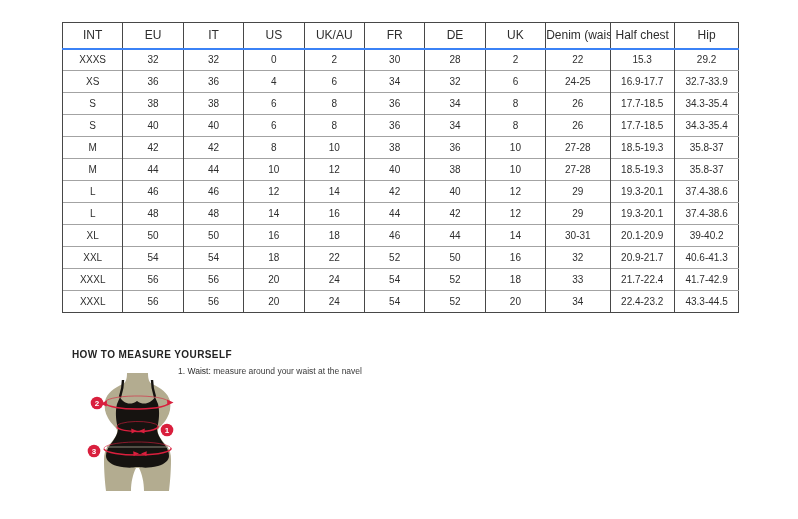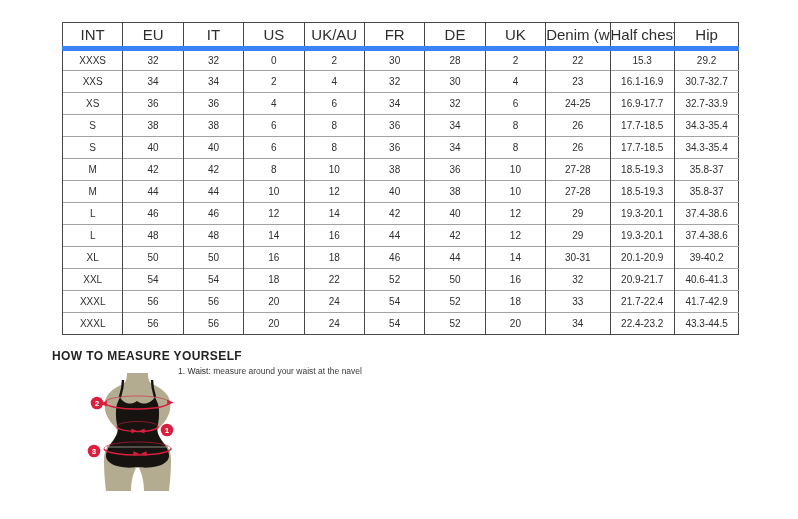--- a/index.html
+++ b/index.html
@@ -14,33 +14,33 @@
   table.size-chart {
     width:100%; border-collapse:collapse; table-layout:fixed;
     border:1px solid #474747;
   }
   table.size-chart th, table.size-chart td {
     text-align:center; vertical-align:middle;
     color:#2e2e2e; white-space:nowrap; overflow:hidden;
     border-left:1px solid #474747;
   }
   table.size-chart th {
-    height:26px; font-size:15px; font-weight:normal;
-    border-bottom:5px solid #3b82f6;
+    height:26px; font-size:12px; font-weight:normal;
+    border-bottom:2px solid #3b82f6;
   }
   table.size-chart td {
     height:22px; font-size:10px;
     border-top:1px solid #a3a3a3;
   }
   table.size-chart tbody tr:first-child td { border-top:none; }
 
   
   .measure-heading {
-    position:absolute; left:52px; top:349px;
-    font-size:12px; font-weight:bold; letter-spacing:0.4px; color:#232323;text-align:right;
+    position:absolute; left:72px; top:349px;
+    font-size:10px; font-weight:bold; letter-spacing:0.4px; color:#232323;text-align:right;
   }
   .figure-wrap { position:absolute; left:86px; top:370px; width:102px; height:124px; }
   .instructions {
     position:absolute; left:178px; top:366px; width:360px;
     font-size:8.5px; color:#3a3a3a; line-height:11px;
   }
   .instructions .item { margin-bottom:7px; }
   .instructions .term { font-weight:normal; color:#2a2a2a; }
 </style>
 </head>
@@ -84,33 +84,20 @@
             <td>32</td>
             <td>32</td>
             <td>0</td>
             <td>2</td>
             <td>30</td>
             <td>28</td>
             <td>2</td>
             <td>22</td>
             <td>15.3</td>
             <td>29.2</td>
-          </tr>
-          <tr>
-            <td>XXS</td>
-            <td>34</td>
-            <td>34</td>
-            <td>2</td>
-            <td>4</td>
-            <td>32</td>
-            <td>30</td>
-            <td>4</td>
-            <td>23</td>
-            <td>16.1-16.9</td>
-            <td>30.7-32.7</td>
           </tr>
           <tr>
             <td>XS</td>
             <td>36</td>
             <td>36</td>
             <td>4</td>
             <td>6</td>
             <td>34</td>
             <td>32</td>
             <td>6</td>

